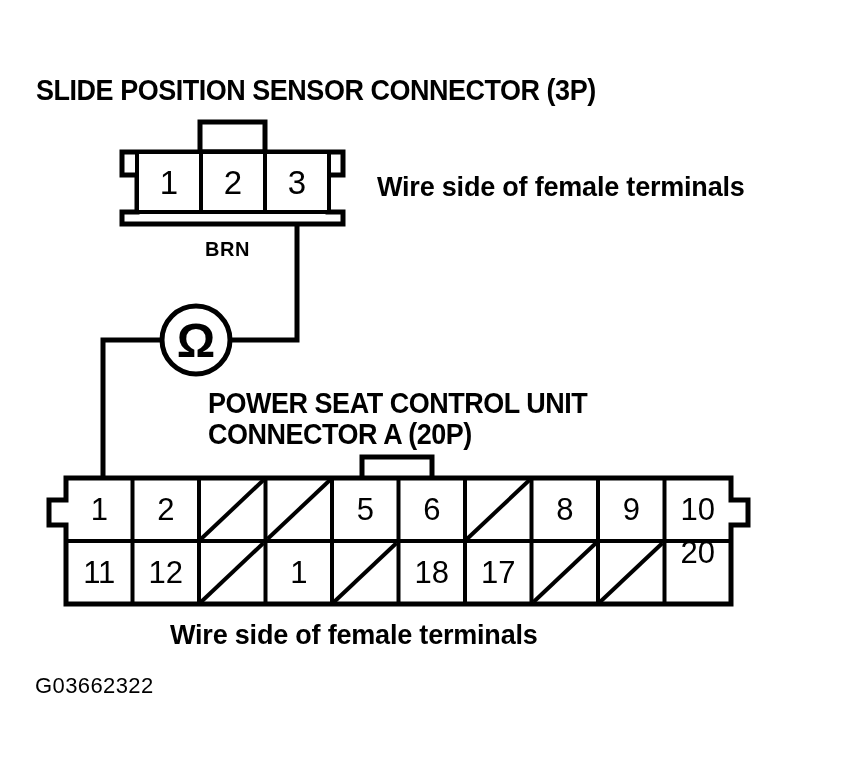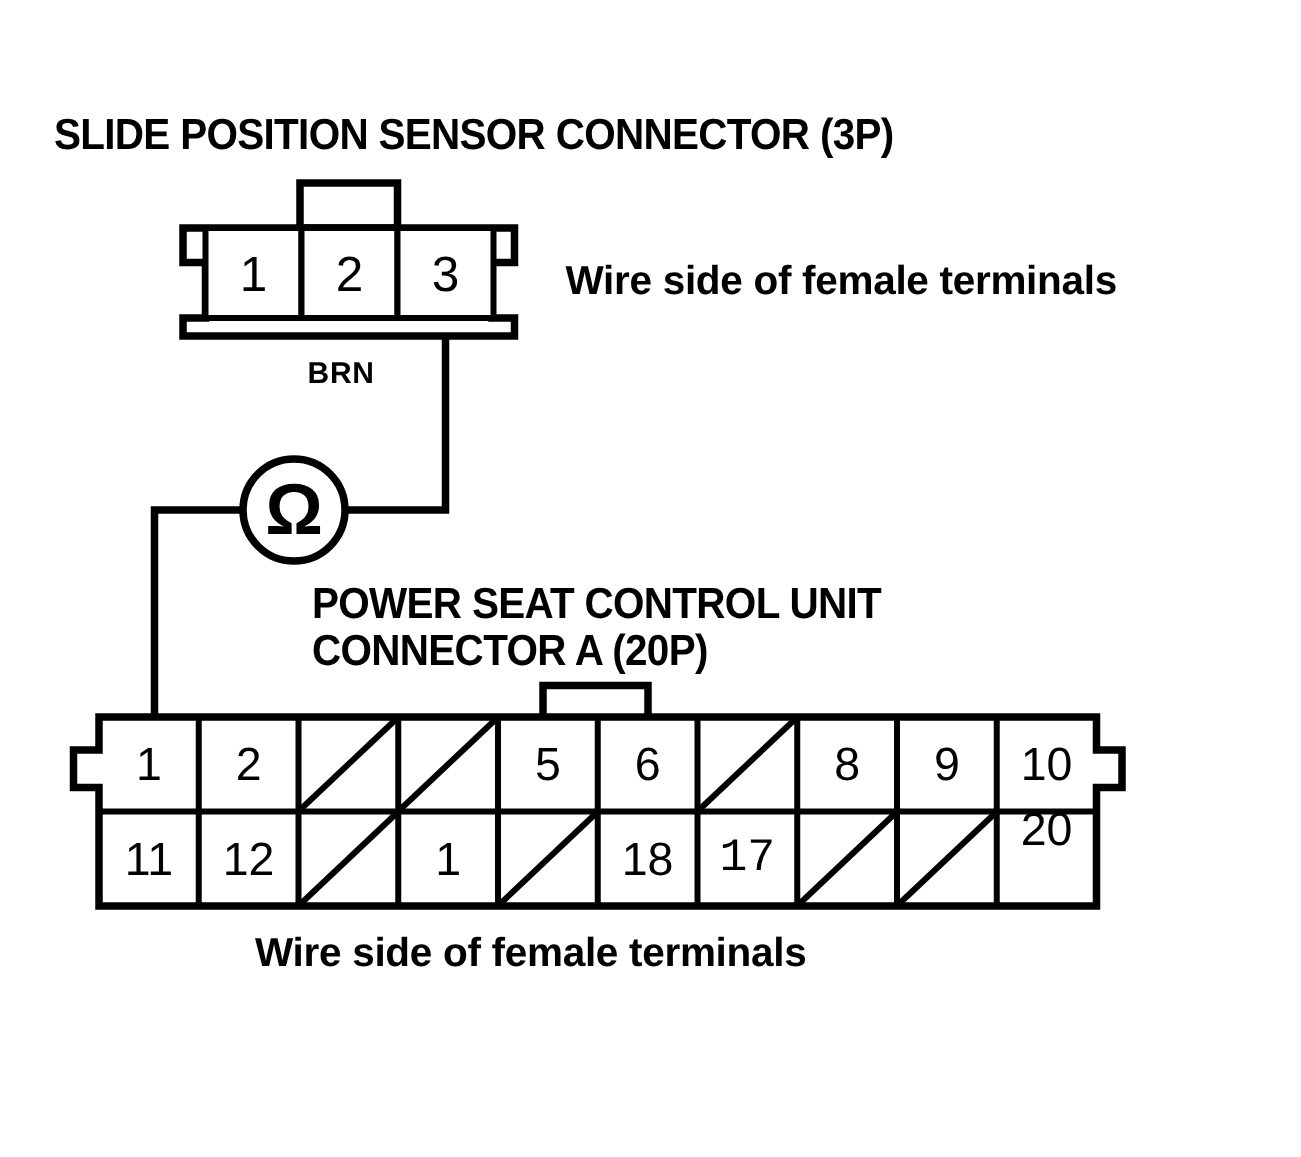--- a/index.html
+++ b/index.html
@@ -200,33 +200,34 @@
 
   <div id="wire-color-label">BRN</div>
 
   <div class="heading" id="title-20p">
     <span class="ln">POWER SEAT CONTROL UNIT</span>
     <span class="ln">CONNECTOR A (20P)</span>
   </div>
 
   <div class="caption" id="cap-20p">Wire side of female terminals</div>
 
+  <div id="image-code">G03662322</div>
 
   <div id="pin-layer">
       <div class="pin-num pin-3p" style="left: 129px; top: 166px; width: 80px;">1</div>
       <div class="pin-num pin-3p" style="left: 193px; top: 166px; width: 80px;">2</div>
       <div class="pin-num pin-3p" style="left: 257px; top: 166px; width: 80px;">3</div>
       <div class="pin-num" style="left: 59.25px; top: 493.5px; width: 80px;">1</div>
       <div class="pin-num" style="left: 125.75px; top: 493.5px; width: 80px;">2</div>
       <div class="pin-num" style="left: 325.25px; top: 493.5px; width: 80px;">5</div>
       <div class="pin-num" style="left: 391.75px; top: 493.5px; width: 80px;">6</div>
       <div class="pin-num" style="left: 524.75px; top: 493.5px; width: 80px;">8</div>
       <div class="pin-num" style="left: 591.25px; top: 493.5px; width: 80px;">9</div>
       <div class="pin-num" style="left: 657.75px; top: 493.5px; width: 80px;">10</div>
       <div class="pin-num" style="left: 59.25px; top: 556.5px; width: 80px;">11</div>
       <div class="pin-num" style="left: 125.75px; top: 556.5px; width: 80px;">12</div>
       <div class="pin-num" style="left: 258.75px; top: 556.5px; width: 80px;">1</div>
       <div class="pin-num" style="left: 391.75px; top: 556.5px; width: 80px;">18</div>
-      <div class="pin-num" style="left: 458.25px; top: 556.5px; width: 80px; font-family: Liberation Mono, monospace;">17</div>
+      <div class="pin-num" style="left: 458.25px; top: 556.5px; width: 80px;">17</div>
       <div class="pin-num" style="left: 657.75px; top: 537px; width: 80px;">20</div>
     </div>
 
 </div>
 
 </body></html>

